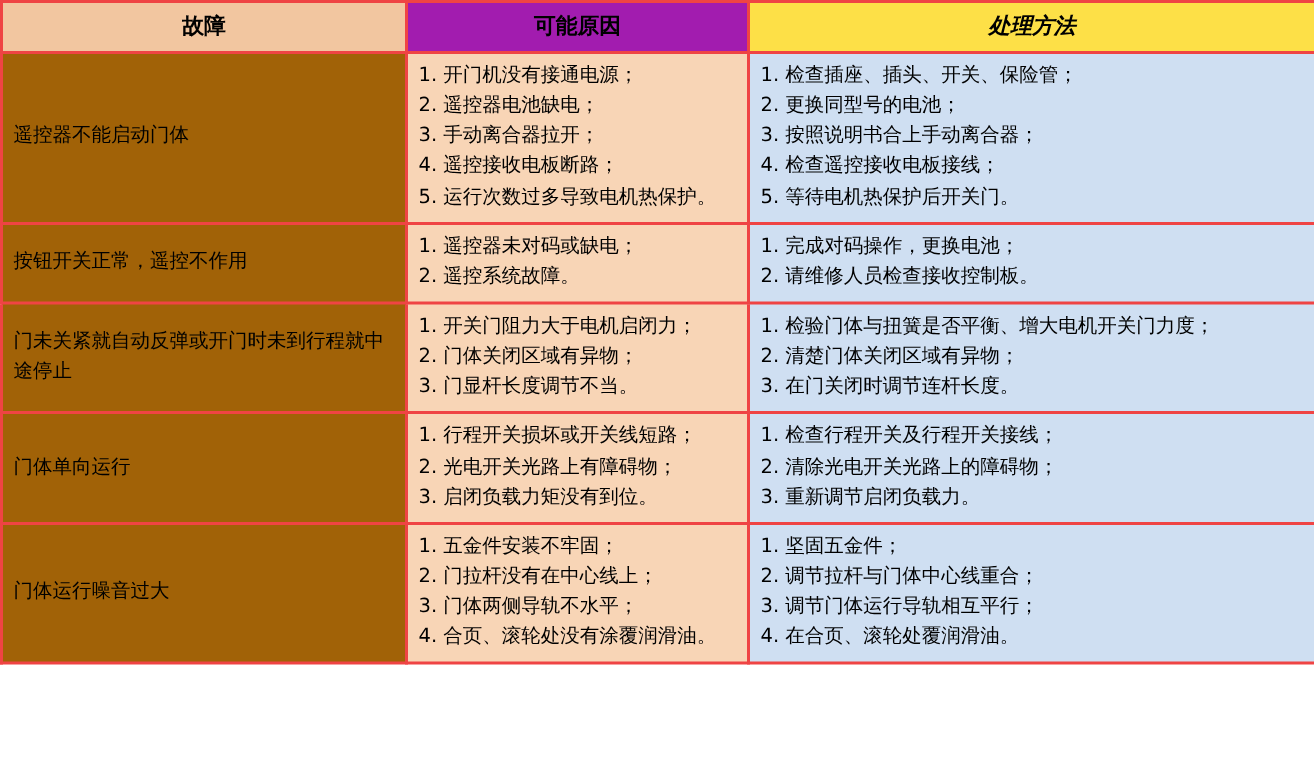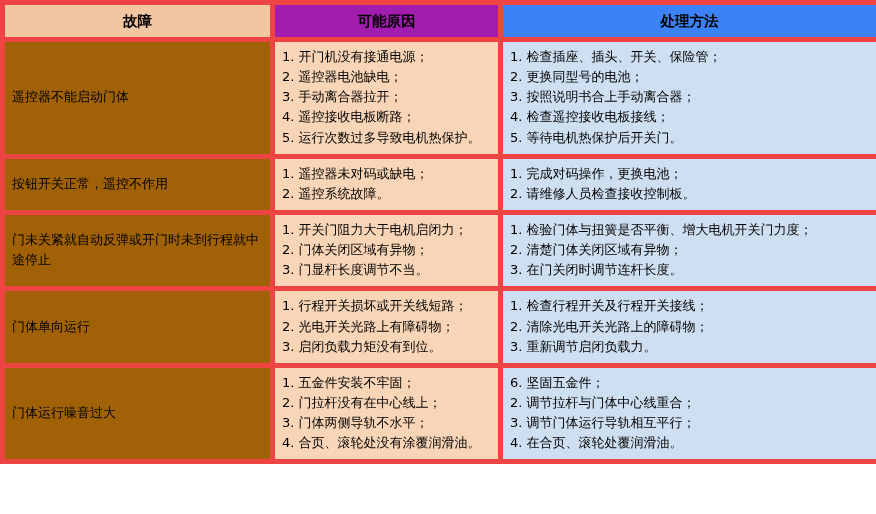--- a/index.html
+++ b/index.html
@@ -17,38 +17,38 @@
     border-collapse: collapse;
     table-layout: fixed;
     width: 876px;
     border: 1px solid #7f9cbf;
   }
   #fault-table col.c-fault { width: 270px; }
   #fault-table col.c-cause { width: 228px; }
   #fault-table col.c-fix   { width: 378px; }
 
   #fault-table th, #fault-table td {
-    border: 5px solid #ef4444;
+    border: 2px solid #ef4444;
     vertical-align: middle;
     padding: 5px 7px 6px 7px;
     font-size: 13px;
     line-height: 1.55;
     color: #000000;
   }
   
   #fault-table thead th {
     text-align: center;
     font-weight: bold;
     font-size: 14.5px;
     height: 26px;
     padding: 3px 6px;
   }
   th.h-fault { background: #f2c6a0; }
   th.h-cause { background: #a21caf; }
-  th.h-fix   { background: #3b82f6; }
+  th.h-fix   { background: #fde047; font-style: italic; }
 
   td.col-fault {
     background: #a16207;
     text-align: left;
   }
   td.col-cause {
     background: #f8d5b6;
     text-align: left;
   }
   td.col-fix {
@@ -162,21 +162,21 @@
         <td class="col-cause">
           <div class="lines">
             <div class="ln">1. 五金件安装不牢固；</div>
             <div class="ln">2. 门拉杆没有在中心线上；</div>
             <div class="ln">3. 门体两侧导轨不水平；</div>
             <div class="ln">4. 合页、滚轮处没有涂覆润滑油。</div>
           </div>
         </td>
         <td class="col-fix">
           <div class="lines">
-            <div class="ln">6. 坚固五金件；</div>
+            <div class="ln">1. 坚固五金件；</div>
             <div class="ln">2. 调节拉杆与门体中心线重合；</div>
             <div class="ln">3. 调节门体运行导轨相互平行；</div>
             <div class="ln">4. 在合页、滚轮处覆润滑油。</div>
           </div>
         </td>
       </tr>
     </tbody>
 </table>
 
 </body></html>

